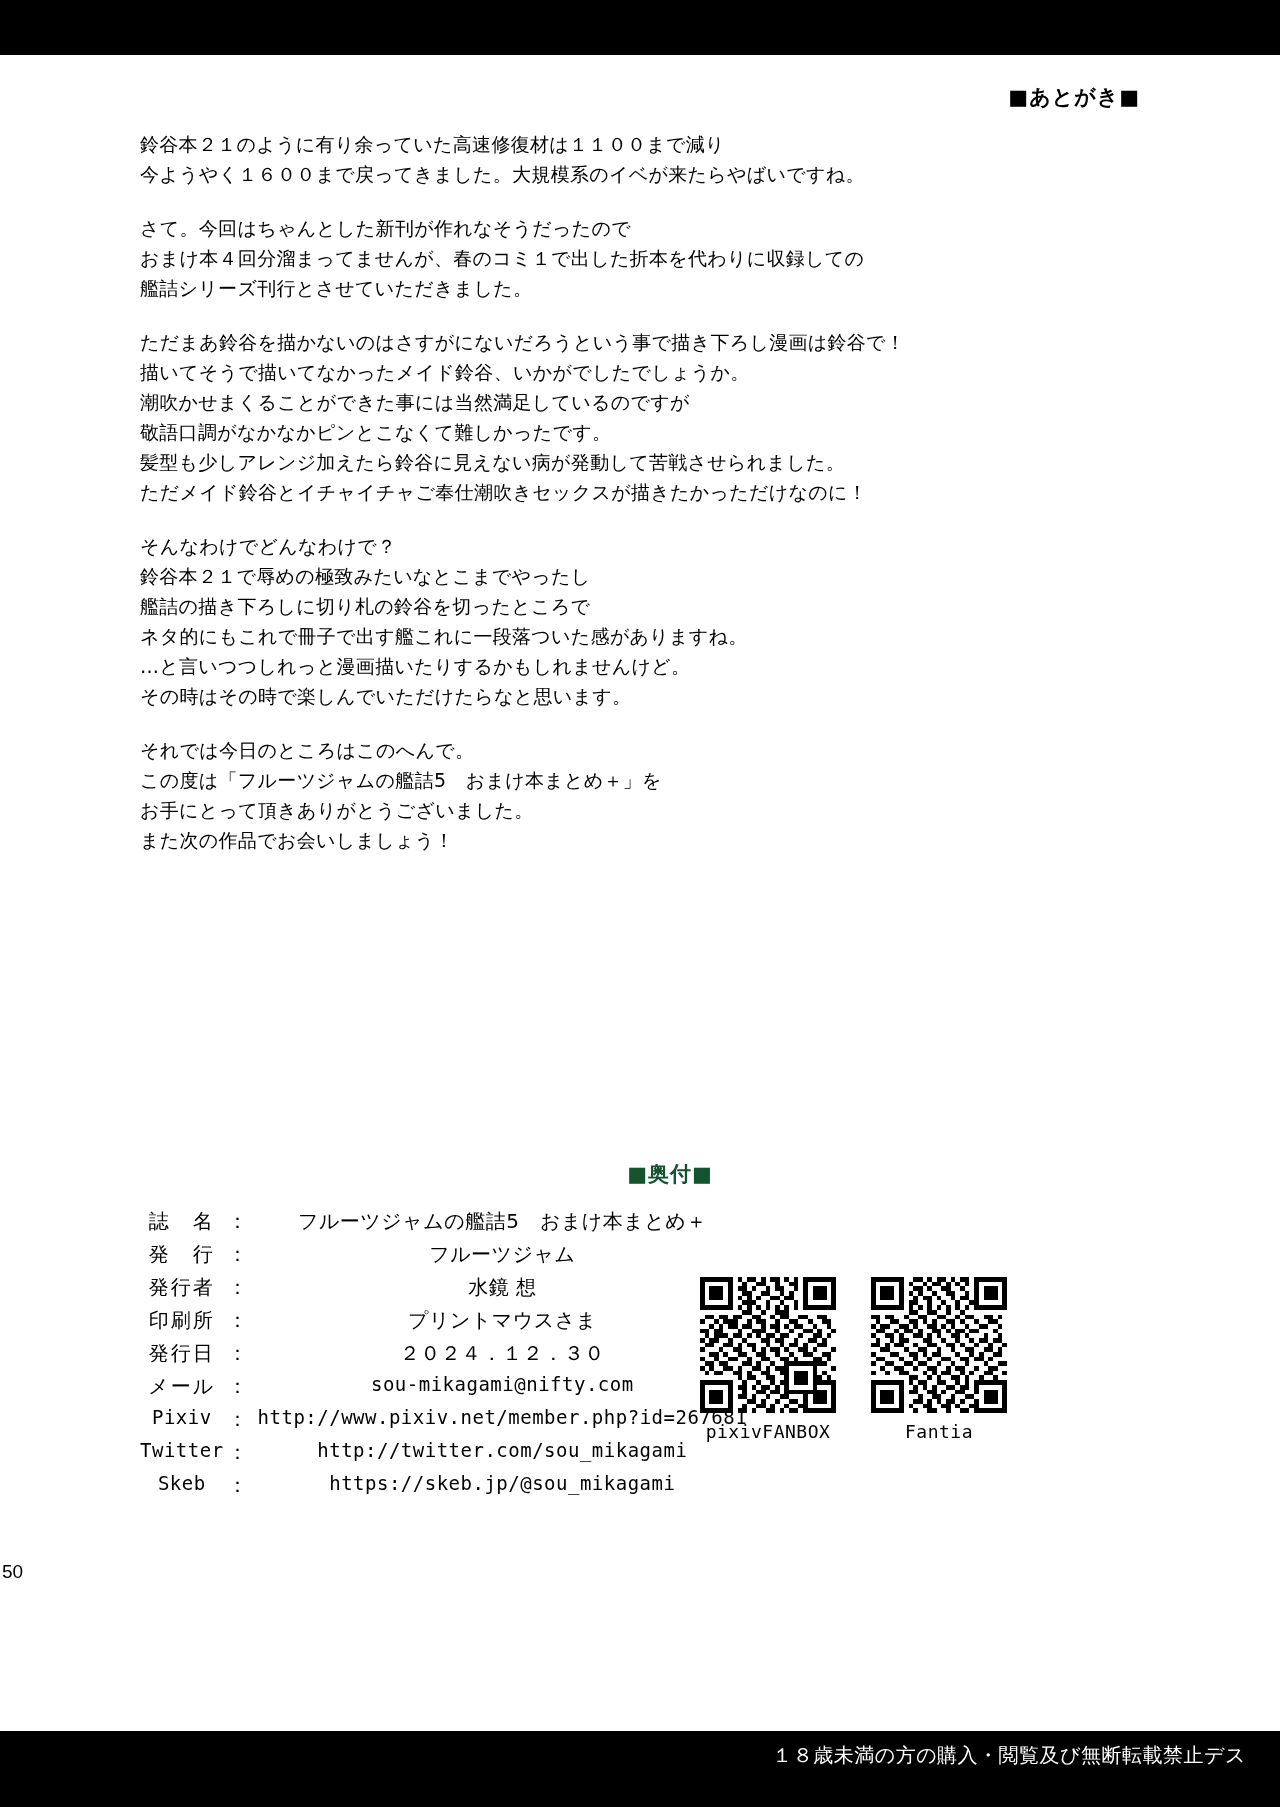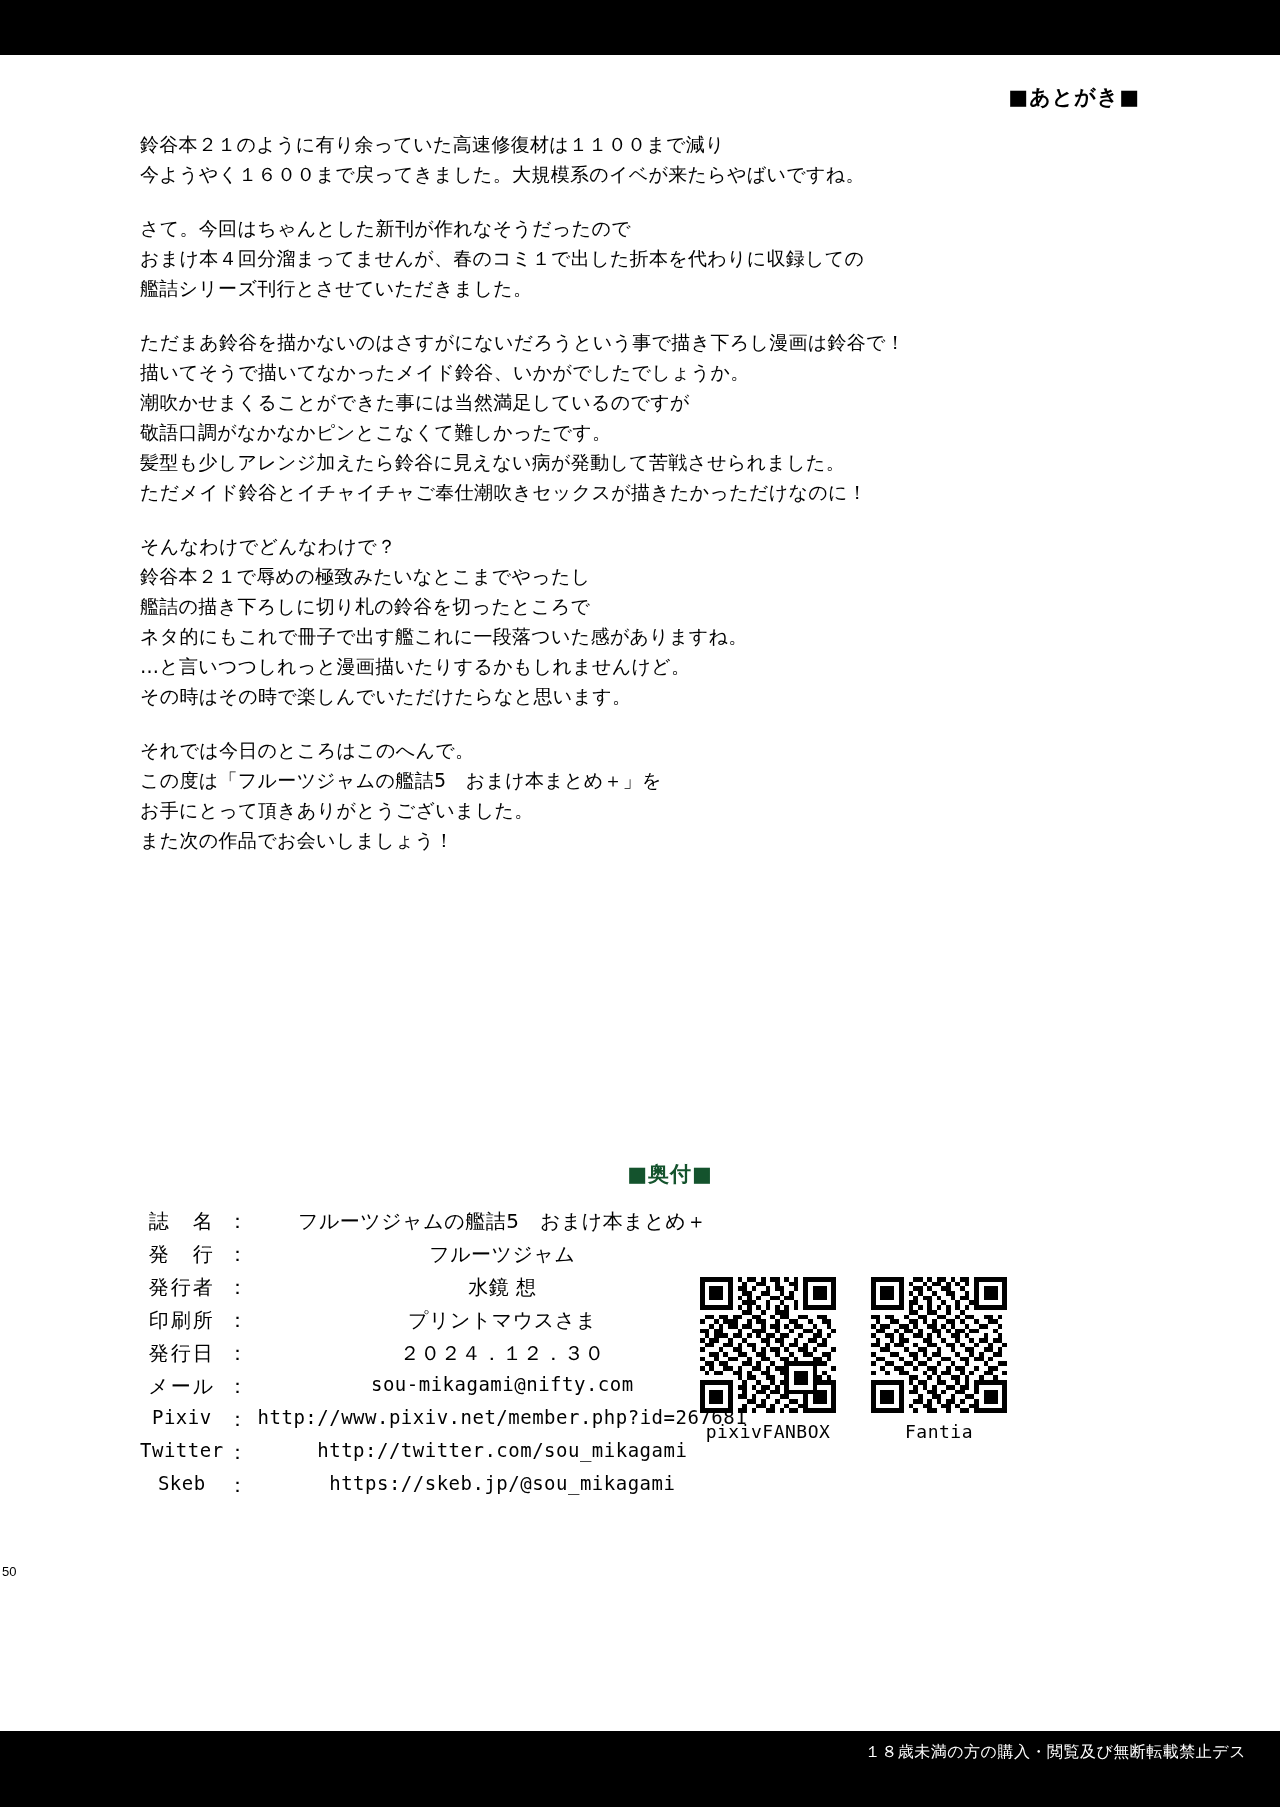--- a/index.html
+++ b/index.html
@@ -21,21 +21,21 @@
     width: 1280px;
     height: 1676px;
     background: #ffffff;
   }
   .page-number {
     position: absolute;
     left: 2px;
     top: 1510px;
     width: 14px;
     font-family: "Liberation Sans", sans-serif;
-    font-size: 13px;
+    font-size: 19px;
     line-height: 13px;
     color: #000000;
     letter-spacing: 0;
   }
   .content {
     position: absolute;
     left: 140px;
     top: 28px;
     width: 1000px;
   }
@@ -131,21 +131,21 @@
     top: 1731px;
     width: 1280px;
     height: 76px;
     background: #000000;
   }
   .footer-text {
     position: absolute;
     right: 34px;
     top: 1742px;
     font-family: Liberation Sans, sans-serif;
-    font-size: 16px;
+    font-size: 20px;
     color: #ffffff;
     letter-spacing: 0.5px;
   }
   .topbar {
     position: absolute;
     left: 0;
     top: 0;
     width: 1280px;
     height: 55px;
     background: #000000;

